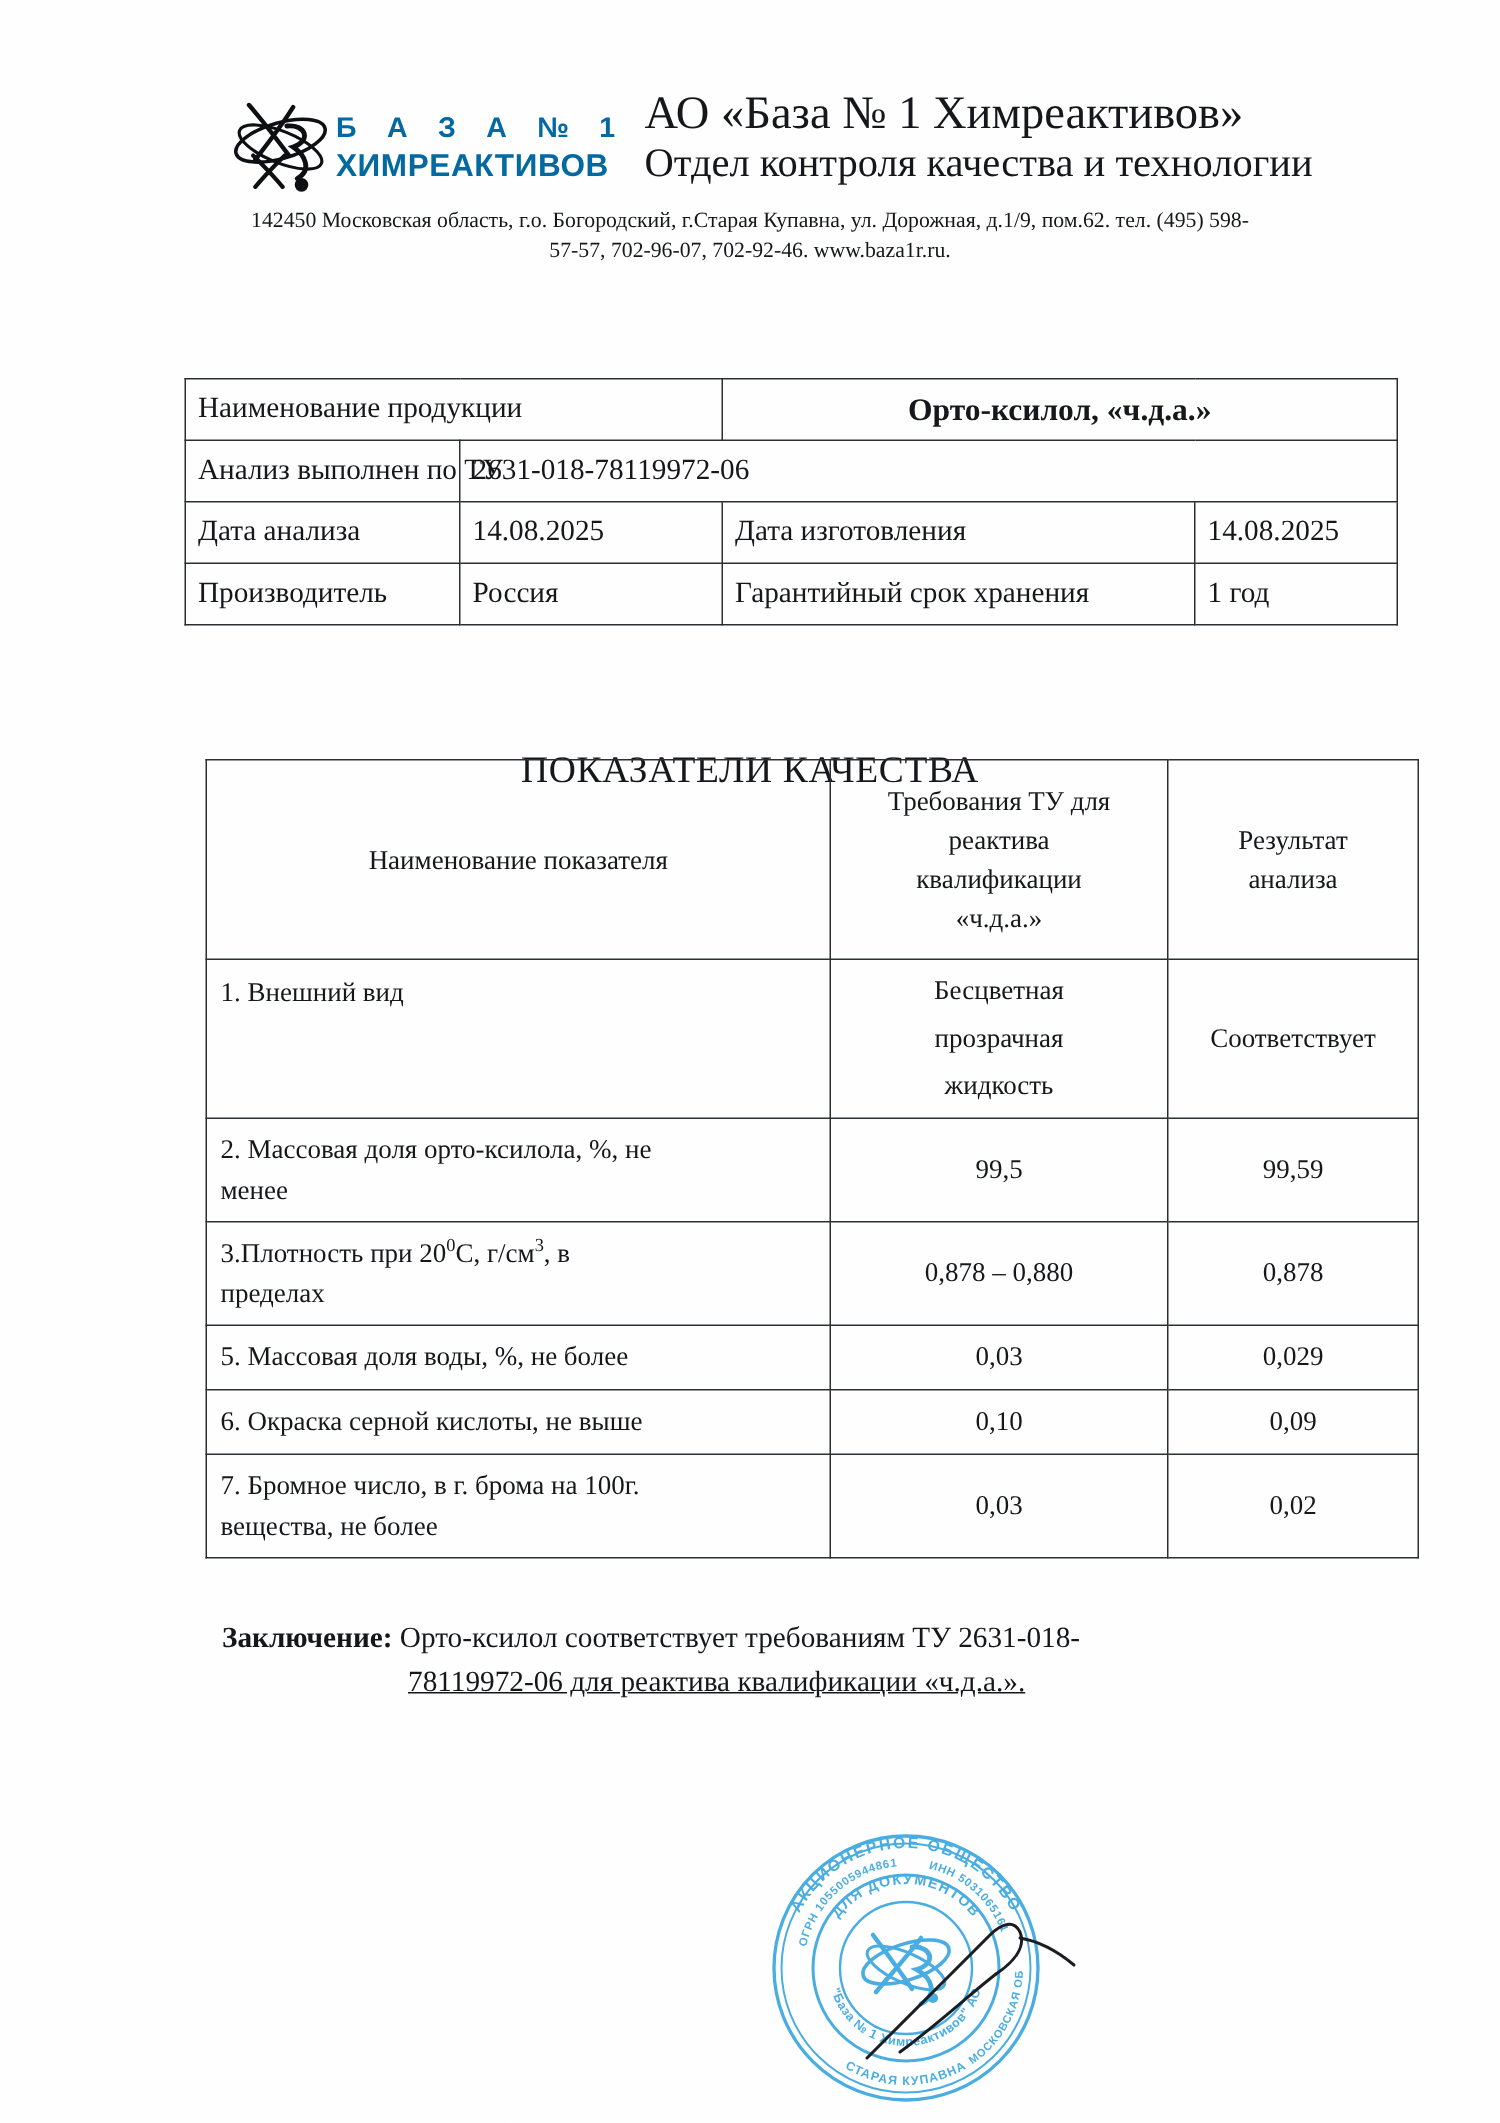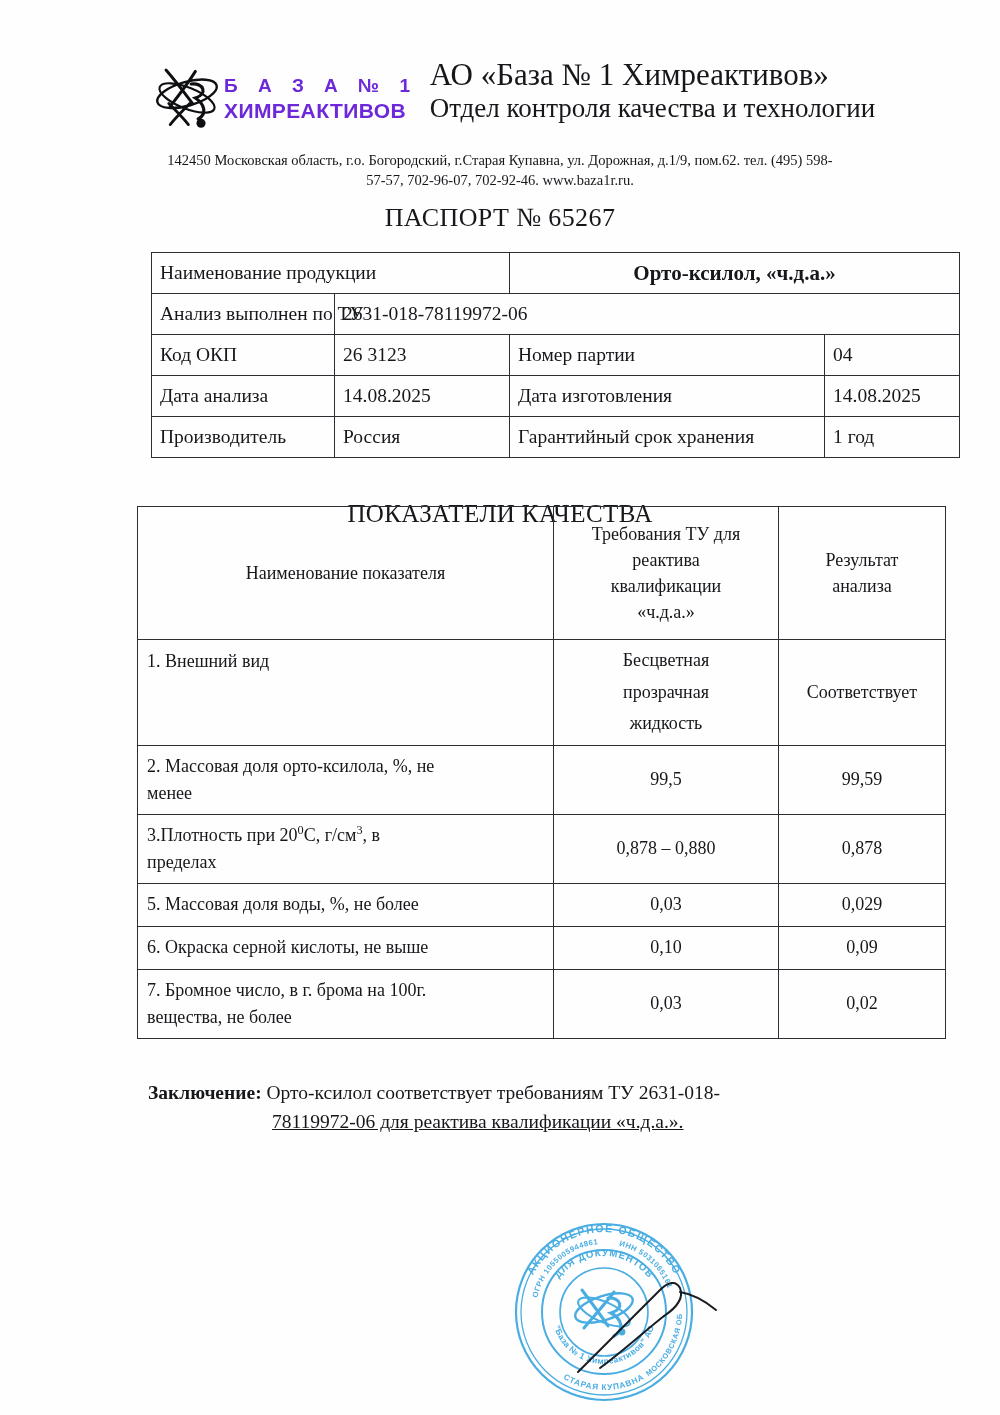--- a/index.html
+++ b/index.html
@@ -46,21 +46,21 @@
     flex: 0 0 auto;
     margin-right: 2px;
   }
   .logo-words {
     display: flex;
     flex-direction: column;
     justify-content: center;
     line-height: 1;
     font-family: "Liberation Sans", "DejaVu Sans", sans-serif;
     font-weight: bold;
-    color: #6d28d9;
+    color: #0369a1;
   }
   .logo-words .l1 {
     font-size: 19px;
     letter-spacing: 7.5px;
     margin-bottom: 5px;
   }
   .logo-words .l2 {
     font-size: 21px;
     letter-spacing: 0.4px;
   }
@@ -72,21 +72,21 @@
   .org-name {
     font-size: 31px;
     letter-spacing: 0px;
     white-space: nowrap;
   }
   .org-dept {
     font-size: 27px;
     white-space: nowrap;
   }
   .address {
-    margin-top: 17px;
+    margin-top: 4px;
     text-align: center;
     font-size: 14.5px;
     line-height: 1.35;
     padding: 0 140px;
   }
   .address .ln2 { display: block; }
 
   
   .doc-title {
     position: absolute;
@@ -105,21 +105,21 @@
   td {
     border: 1.4px solid #2b2f33;
     padding: 3px 8px;
     font-size: 19.5px;
     vertical-align: middle;
   }
 
   .info-table {
     position: absolute;
     top: 252px;
-    left: 151px;
+    left: 123px;
     width: 808px;
   }
   .info-table td { height: 34px; }
   .info-table .label { white-space: nowrap; }
   .info-table .product-name {
     text-align: center;
     font-weight: bold;
     font-size: 21px;
   }
 
@@ -221,43 +221,36 @@
         <div class="org-dept">Отдел контроля качества и технологии</div>
       </div>
     </div>
 
     <div class="address">
       <span>142450 Московская область, г.о. Богородский, г.Старая Купавна, ул. Дорожная, д.1/9, пом.62.  тел. (495) 598-</span>
       <span class="ln2">57-57, 702-96-07, 702-92-46. www.baza1r.ru.</span>
     </div>
   </div>
 
-  <div class="doc-title">ПАСПОРТ № 65267</div>
 
   <table class="info-table">
     <colgroup>
       <col style="width:183px">
       <col style="width:175px">
       <col style="width:315px">
       <col style="width:135px">
     </colgroup>
     <tbody>
       <tr>
         <td class="label" colspan="2">Наименование продукции</td>
         <td class="product-name" colspan="2">Орто-ксилол, «ч.д.а.»</td>
       </tr>
       <tr>
         <td class="label">Анализ выполнен по ТУ</td>
         <td colspan="3">2631-018-78119972-06</td>
-      </tr>
-      <tr>
-        <td class="label">Код ОКП</td>
-        <td>26 3123</td>
-        <td>Номер партии</td>
-        <td>04</td>
       </tr>
       <tr>
         <td class="label">Дата анализа</td>
         <td>14.08.2025</td>
         <td>Дата изготовления</td>
         <td>14.08.2025</td>
       </tr>
       <tr>
         <td class="label">Производитель</td>
         <td>Россия</td>

